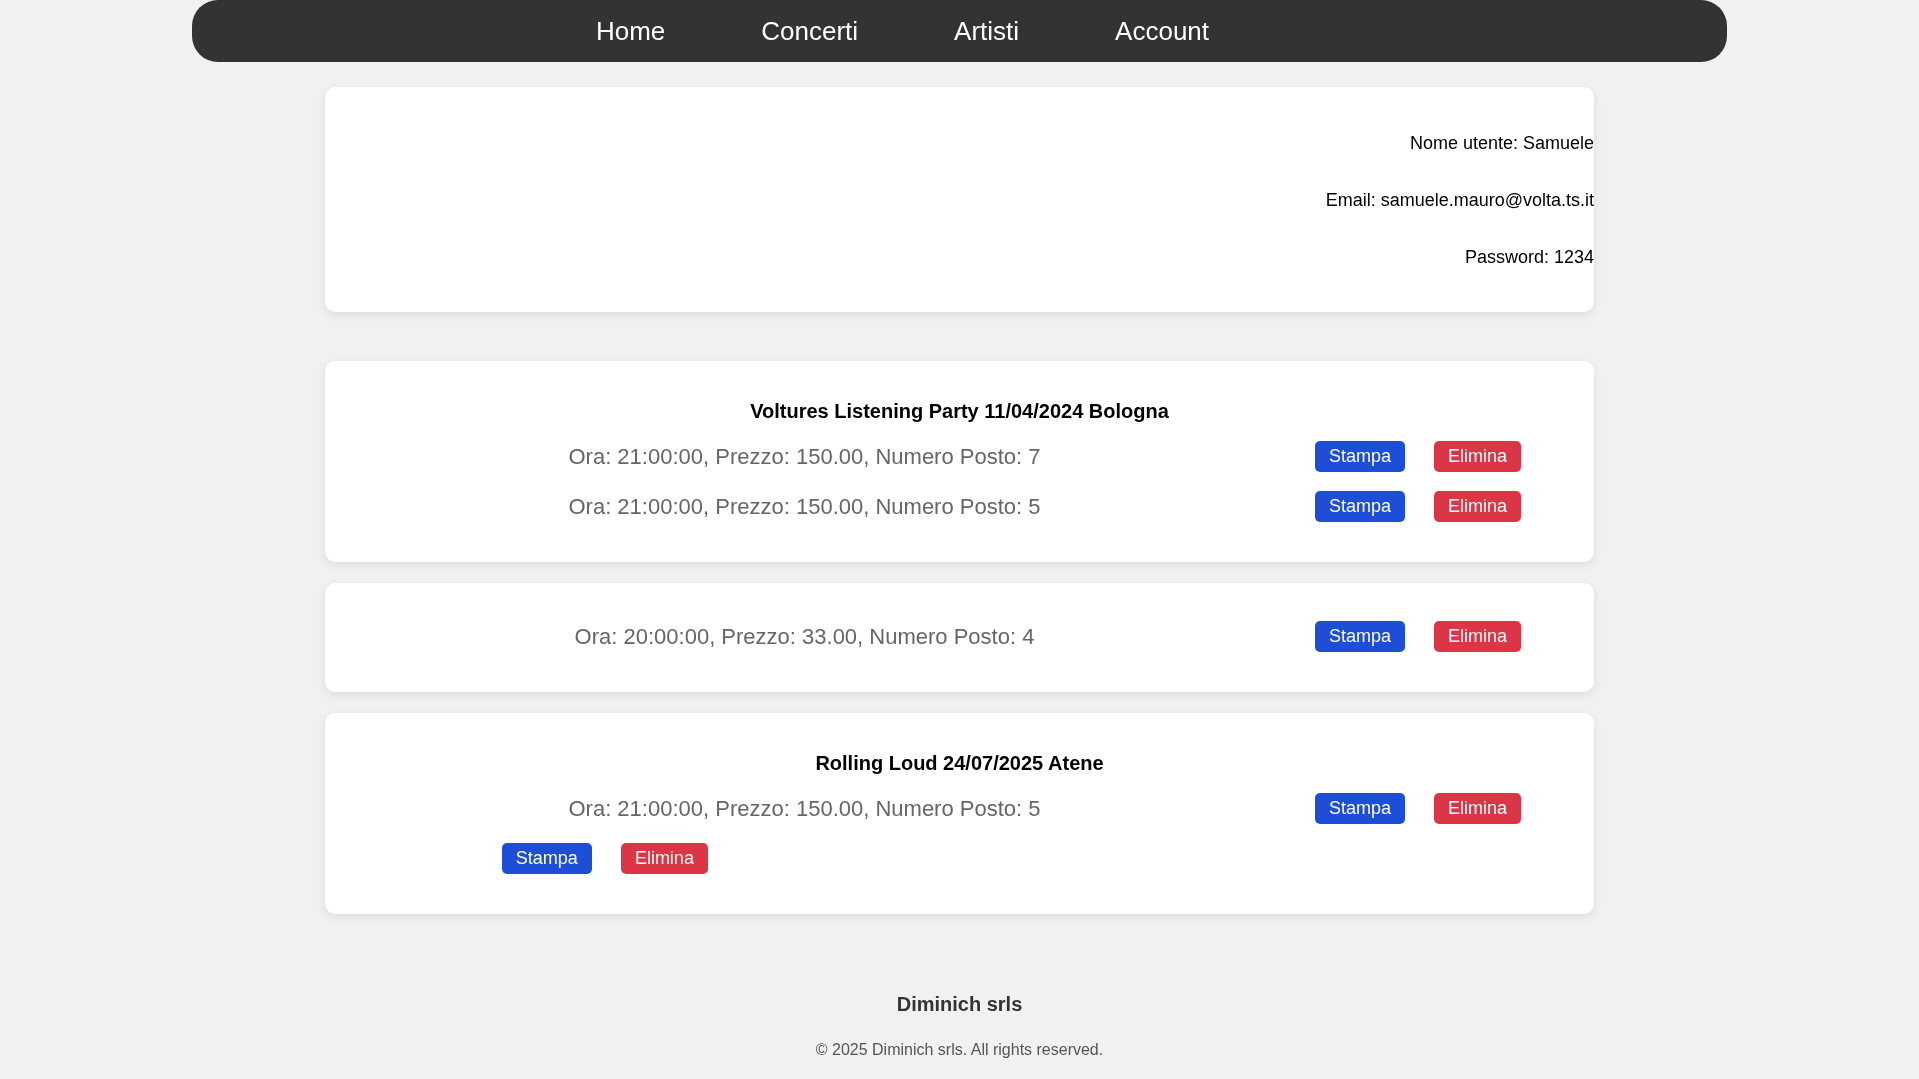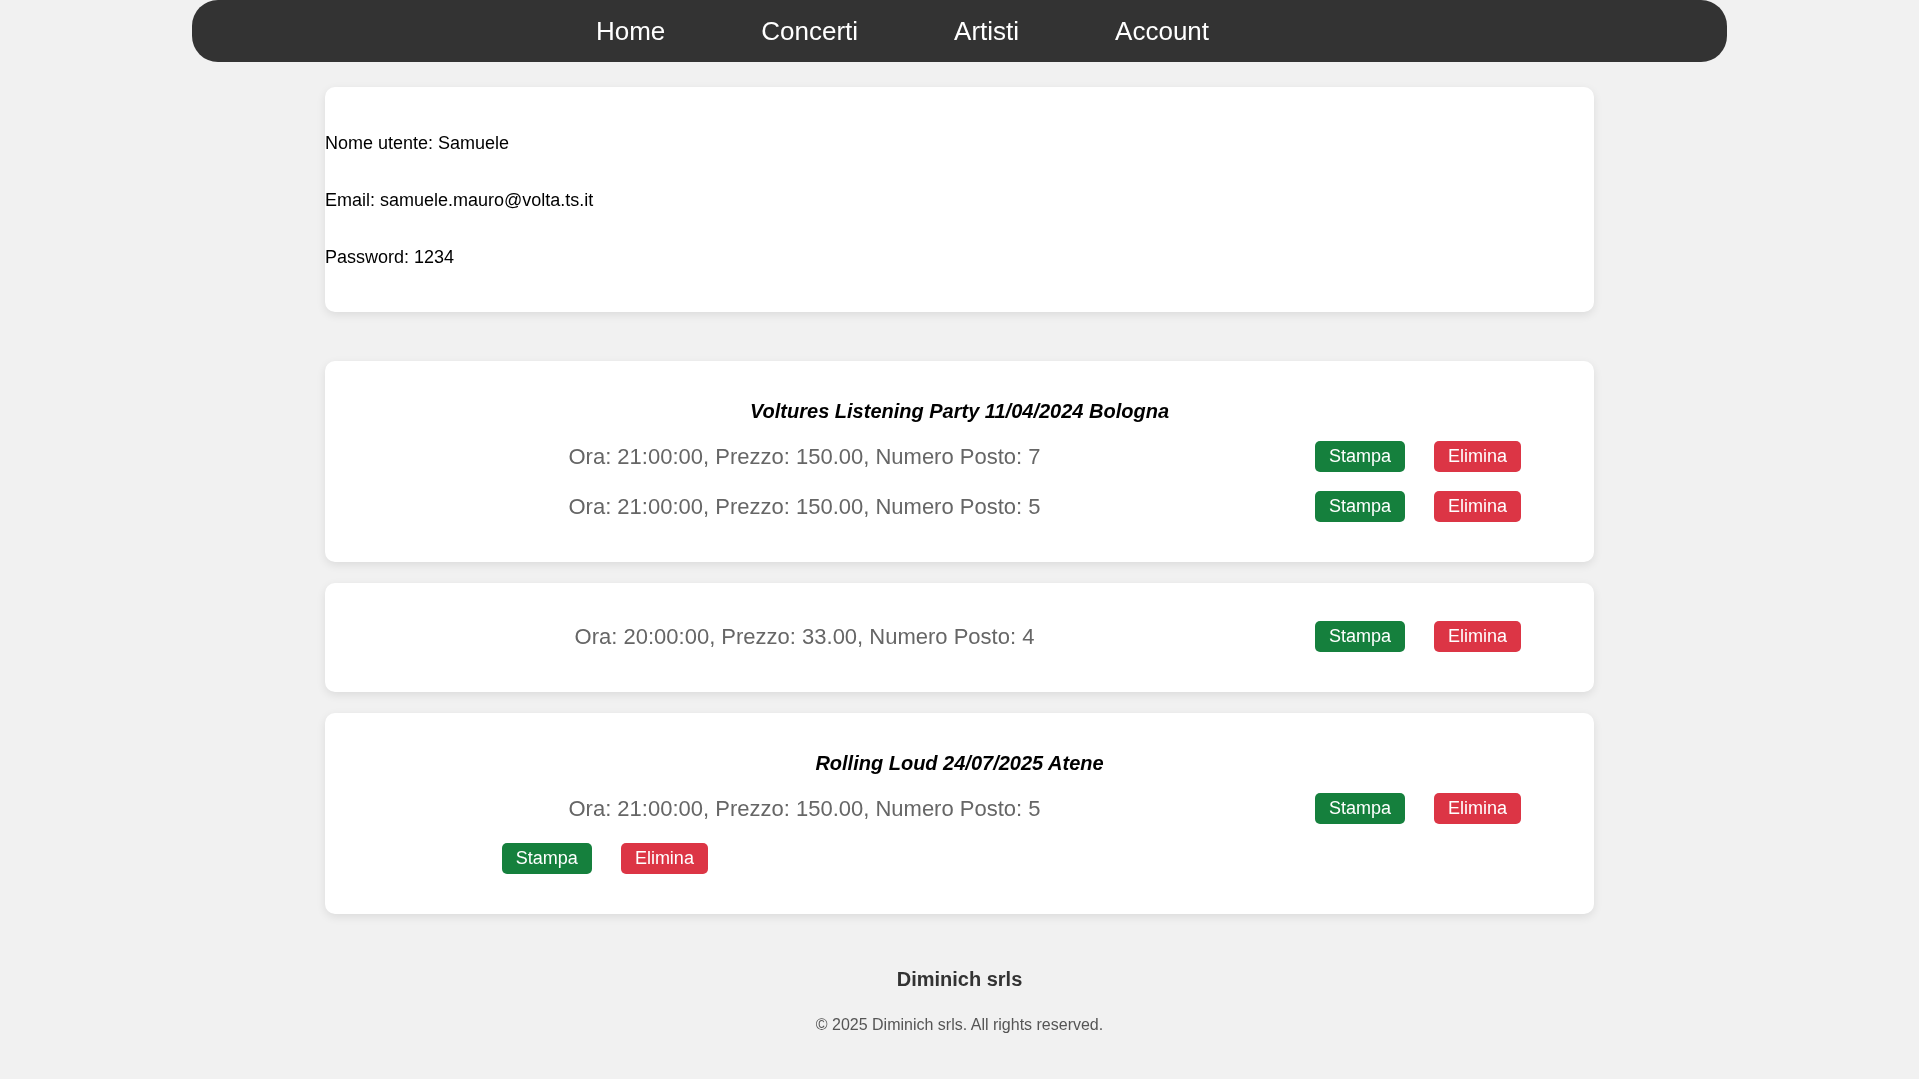--- a/index.html
+++ b/index.html
@@ -38,21 +38,21 @@
     background: #ffffff;
     border-radius: 10px;
     box-shadow: 0 3px 10px rgba(0,0,0,0.09);
     margin: 25px 133px 49px;
     height: 225px;
     display: flex;
     align-items: center;
   }
   .account-info {
     flex: 1;
-    text-align: left;
+    text-align: right;
   }
   .account-info p {
     font-size: 18px;
     line-height: 22px;
     margin: 0 0 35px;
   }
   .account-info p:last-child { margin-bottom: 0; }
   .logout-wrap {
     flex: 1;
     display: flex;
@@ -77,21 +77,20 @@
     margin: 0 133px 21px;
     padding: 38px 73px 40px;
   }
   .concert-title {
     font-size: 20px;
     font-weight: bold;
     text-align: center;
     line-height: 24px;
     margin: 0 0 18px;
     color: #000;
-    font-style: italic;
   }
   .ticket-row {
     display: flex;
     align-items: center;
     margin-bottom: 19px;
   }
   .ticket-row:last-child { margin-bottom: 0; }
   .ticket-details {
     flex: 1;
     text-align: center;
@@ -108,33 +107,33 @@
     height: 31px;
     min-width: 87px;
     padding: 0 14px;
     border: none;
     border-radius: 5px;
     color: #ffffff;
     font-size: 18px;
     font-family: "Liberation Sans", sans-serif;
     cursor: pointer;
   }
-  .btn-print { background: #15803d; }
+  .btn-print { background: #1d4ed8; }
   .btn-delete { background: #dc3545; }
   
   footer.site-footer {
     text-align: center;
     padding-bottom: 10px;
   }
   .footer-company {
     font-size: 20px;
     font-weight: bold;
     color: #333333;
     line-height: 24px;
-    margin: 53px 0 0;
+    margin: 78px 0 0;
   }
   .footer-copyright {
     font-size: 16px;
     color: #555555;
     line-height: 19px;
     margin: 24px 0 0;
   }
 </style>
 </head>
 <body>

